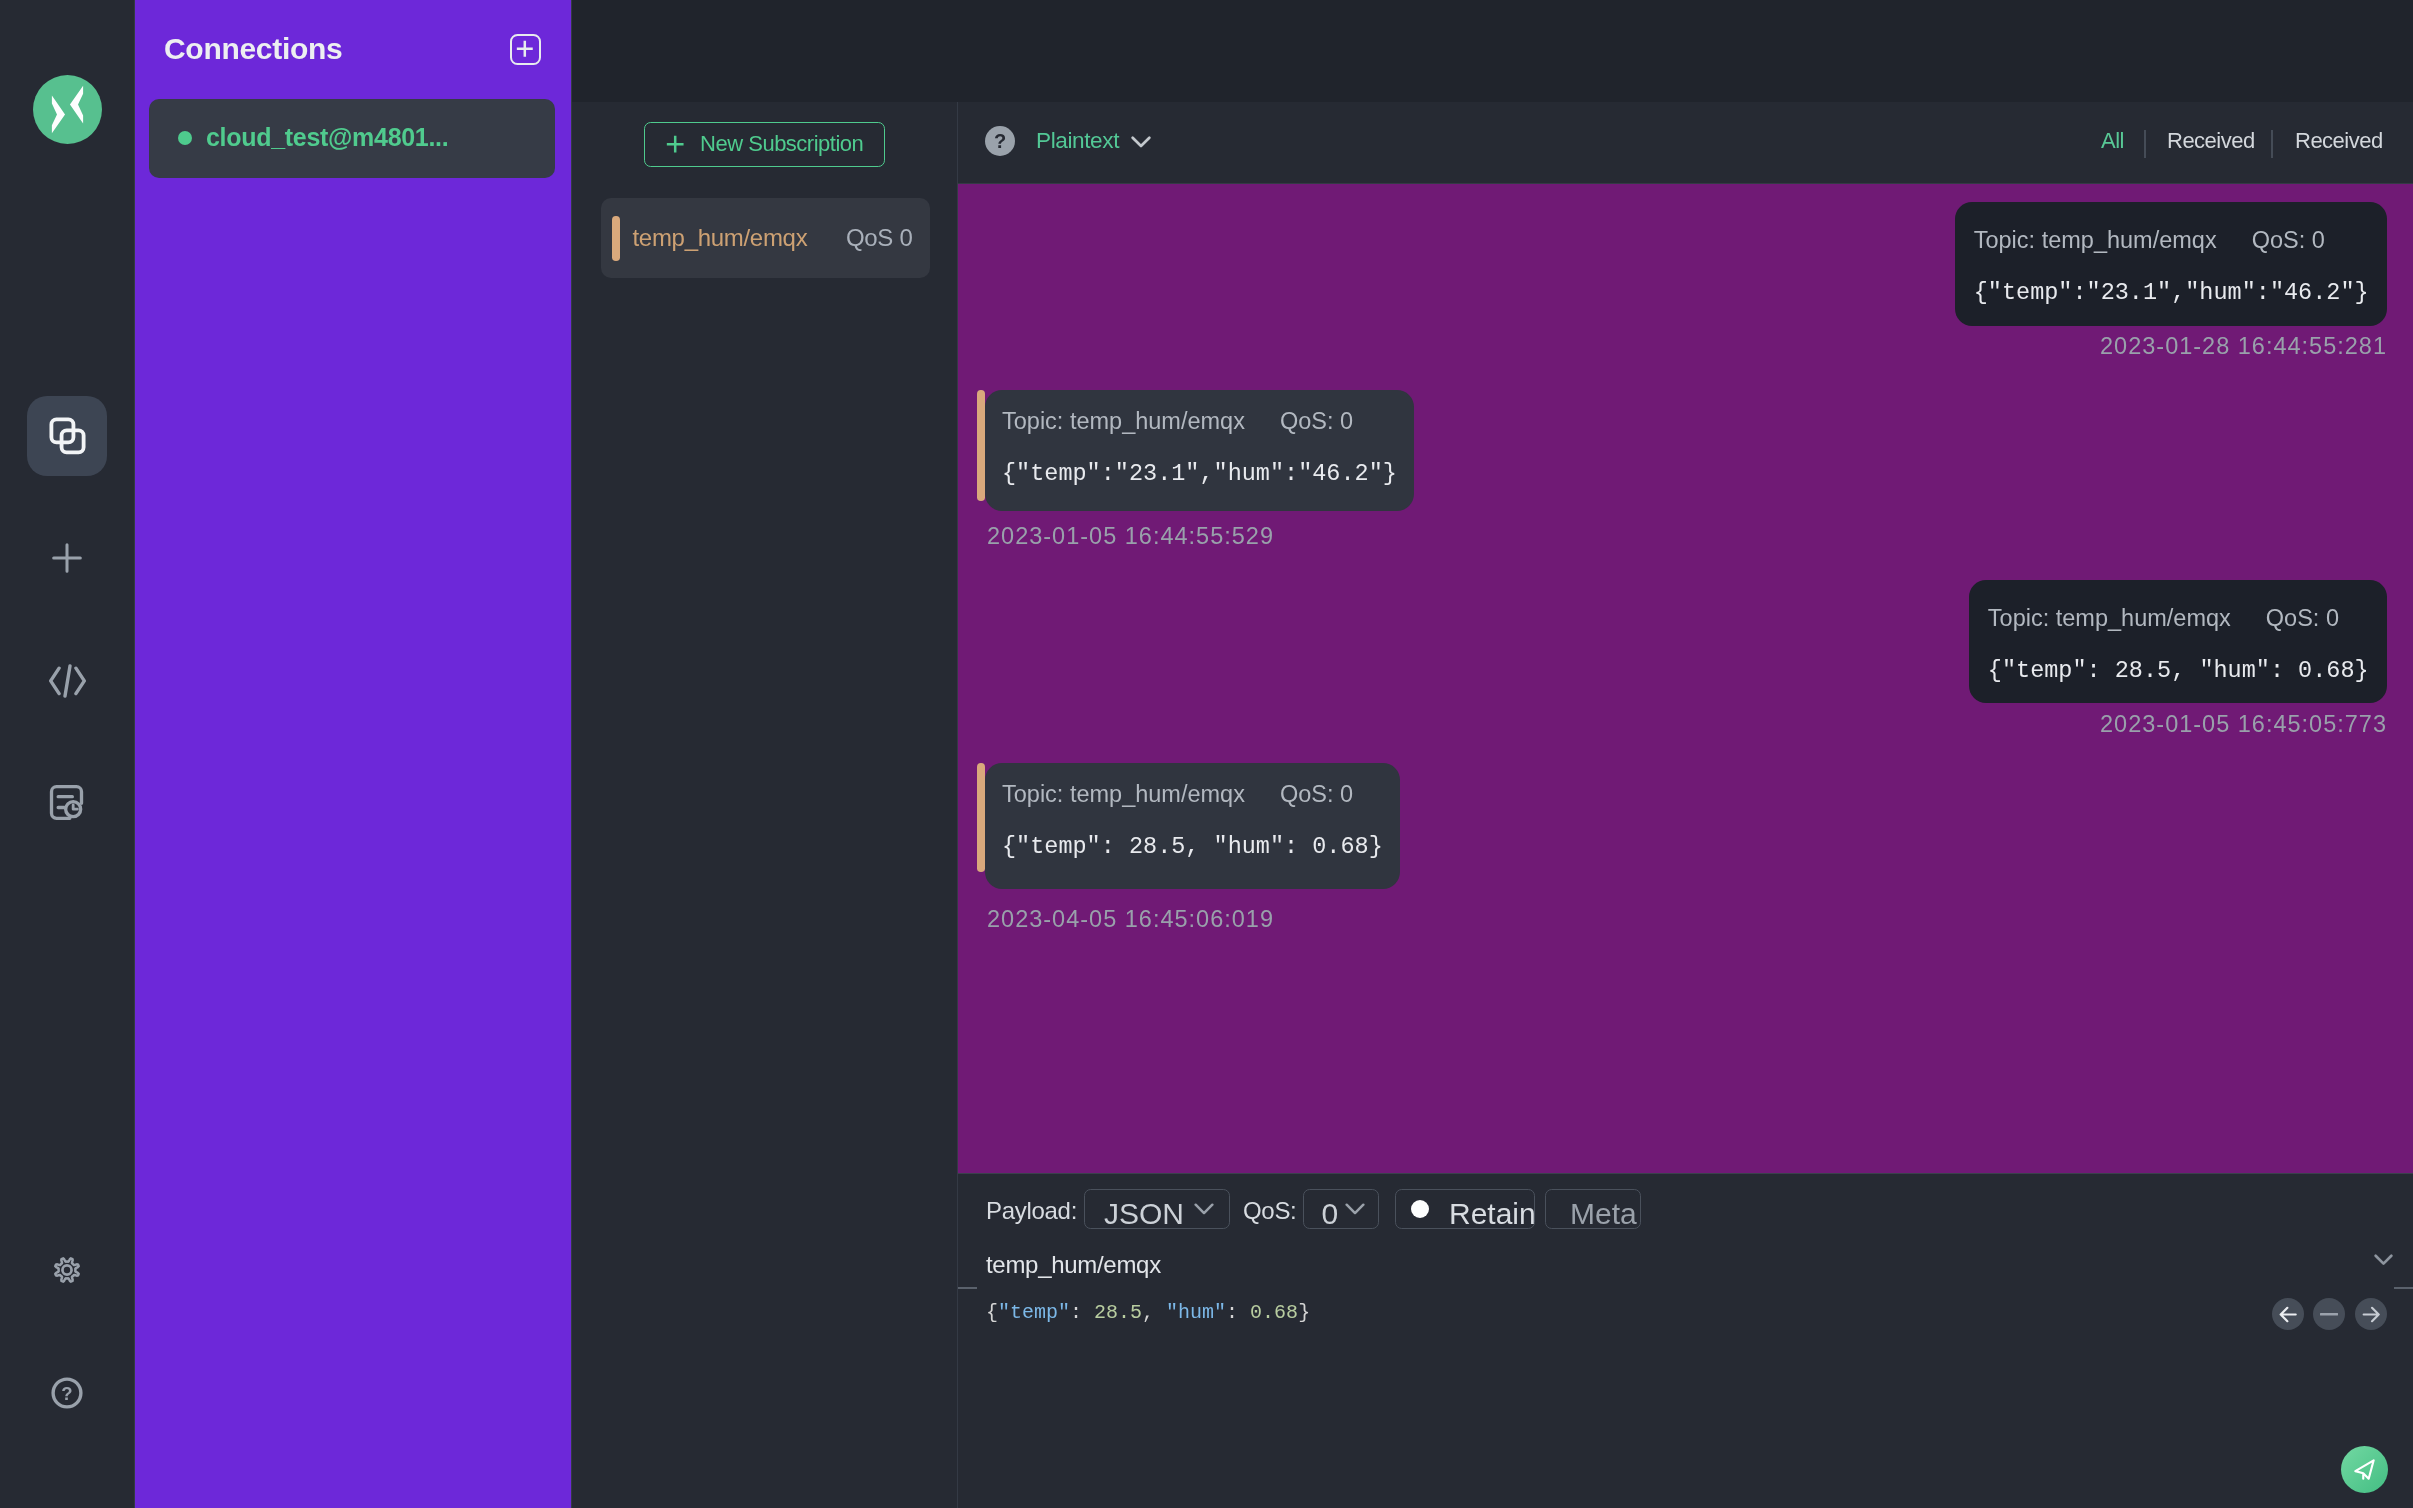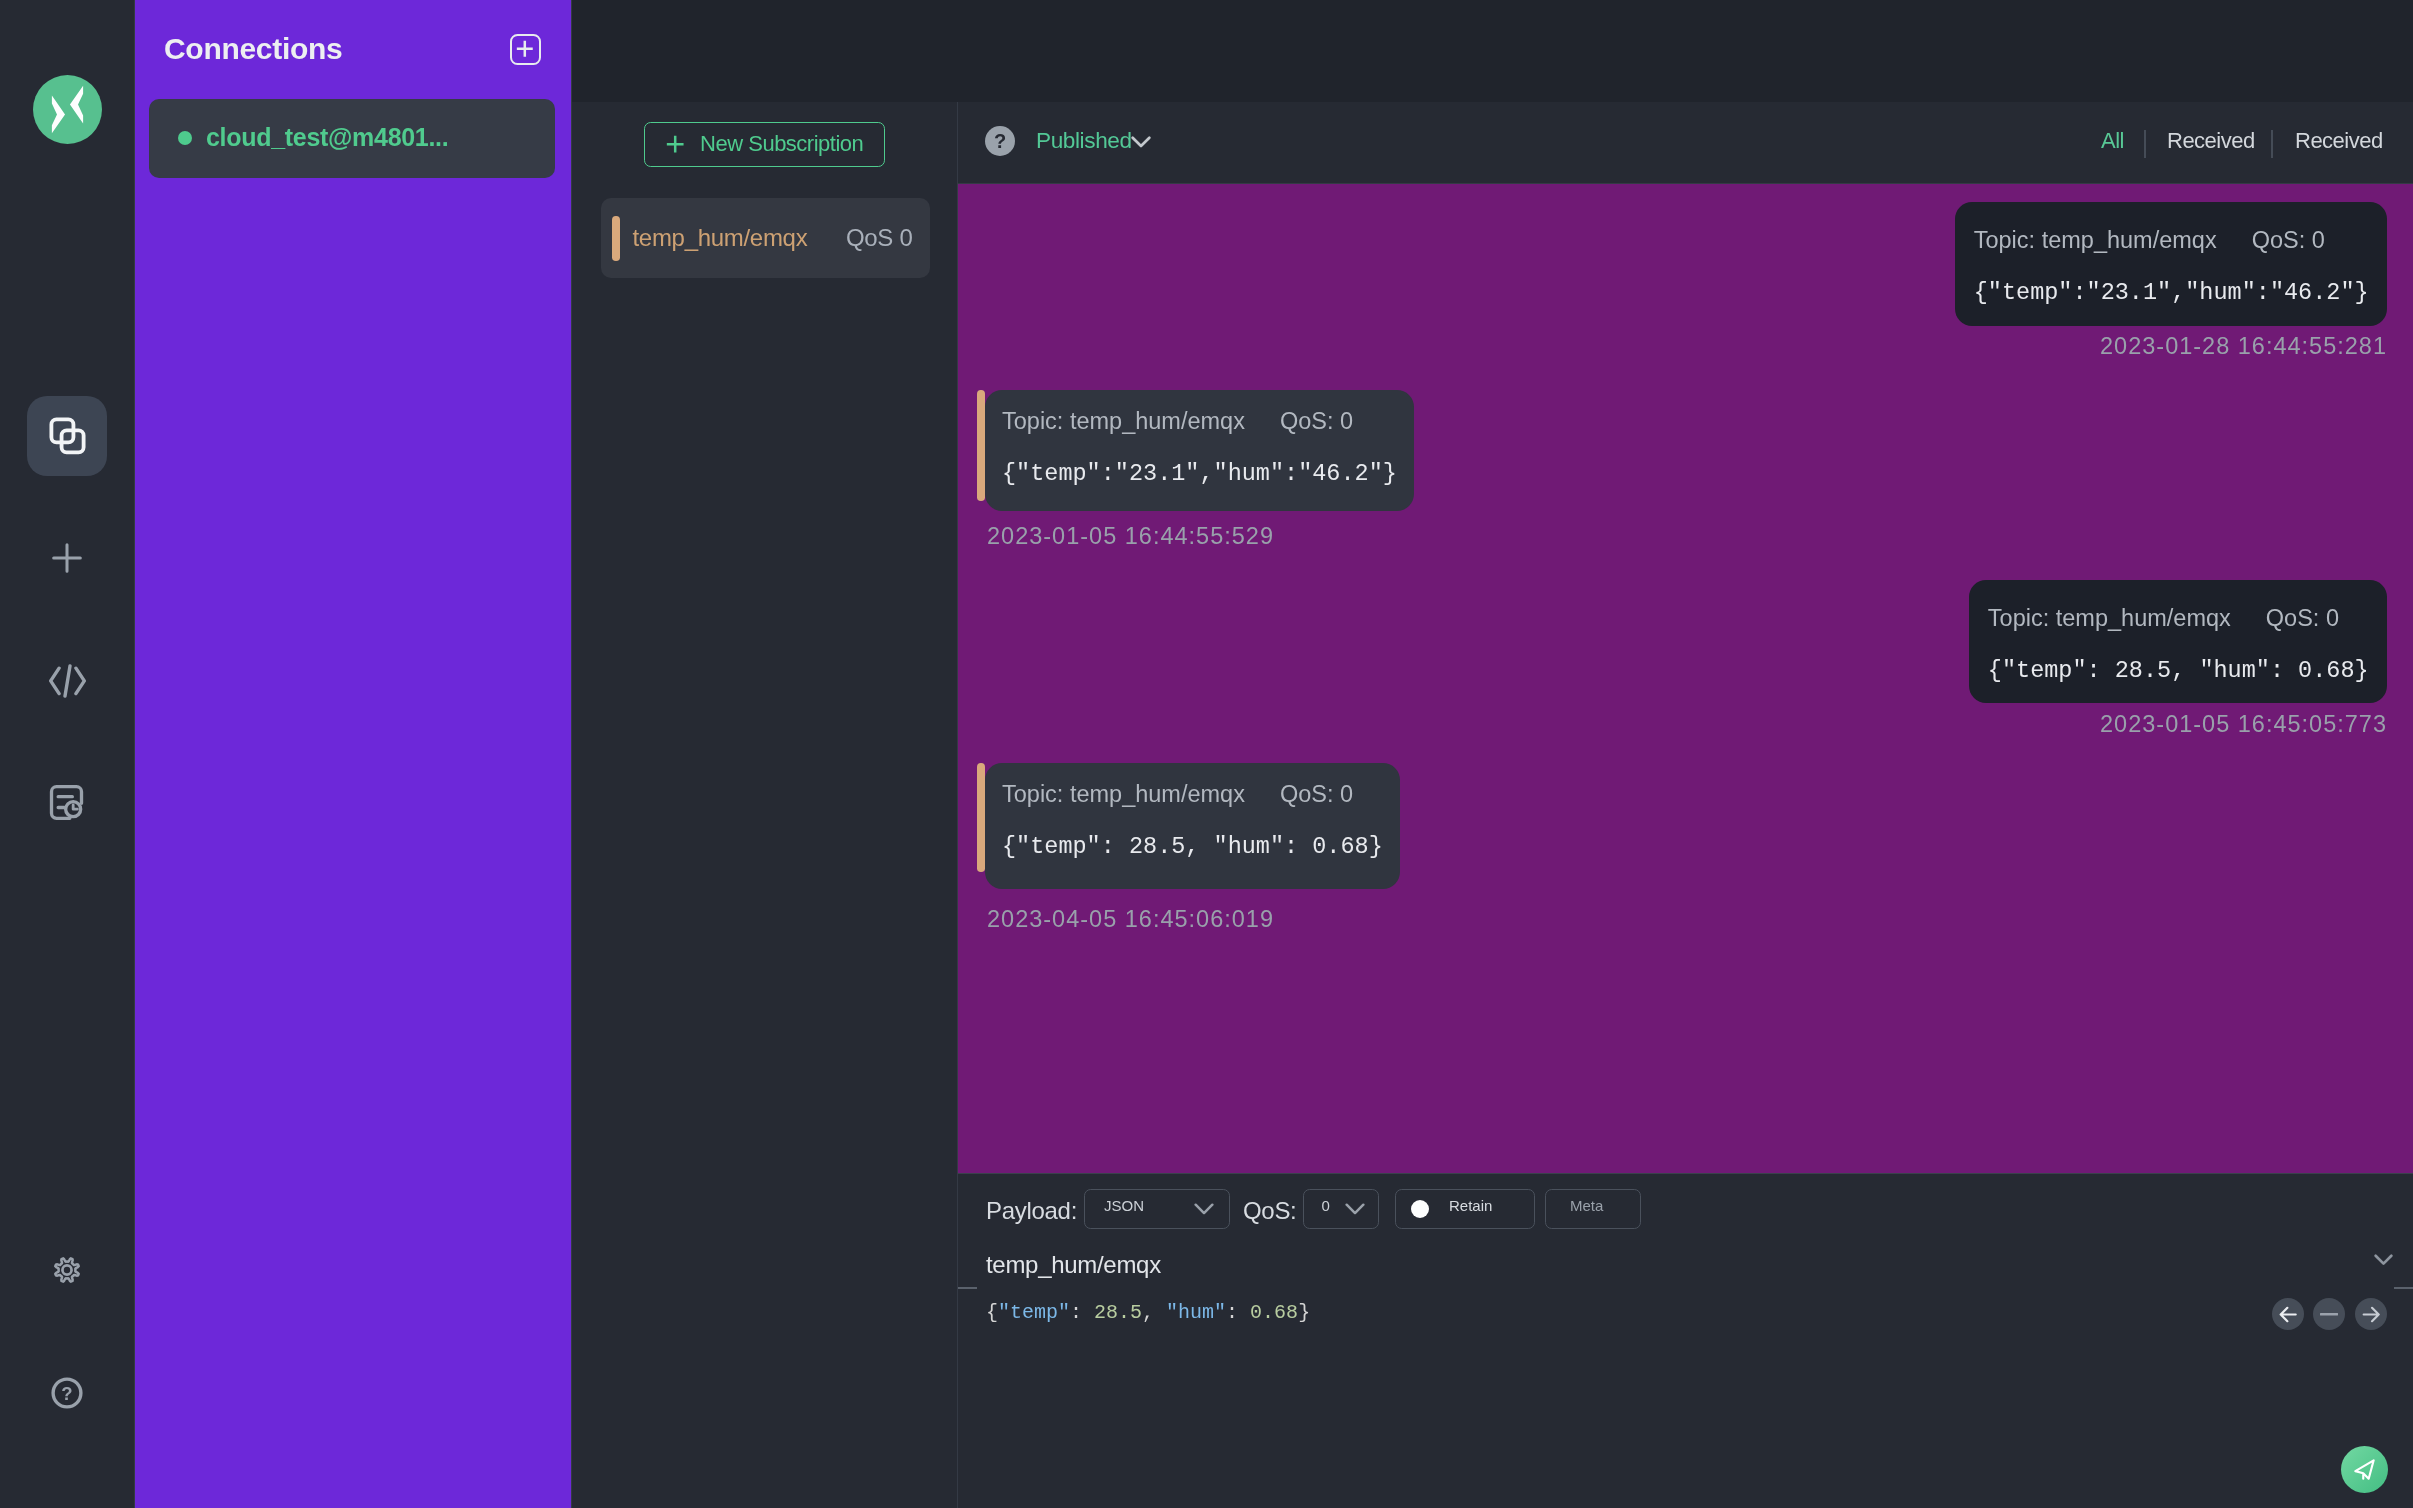--- a/index.html
+++ b/index.html
@@ -47,21 +47,21 @@
   .bubble .meta { color:#b2b8c0; }
   .bubble .meta .qos { margin-left:35px; }
   .bubble .payload { margin-top:25px; font-family:"Liberation Mono", monospace; color:#e8eaee; letter-spacing:0; white-space:nowrap; }
   .pub { background:#1c2029; }
   .rec { background:#30353f; }
   .ts { position:absolute; font-size:23.5px; letter-spacing:1px; color:#99a1ab; }
   .recbar { position:absolute; width:7.5px; border-radius:3.8px; background:#d9a97c; }
 
   
   #pubPanel { left:958px; top:1173px; width:1456px; height:335px; background:#262a33; border-top:0.8px solid #3a414c; }
-  .selbox { position:absolute; border:1.7px solid #4a515c; border-radius:6.7px; height:40px; top:15px; font-size:15px; color:#ccd1d7; }
+  .selbox { position:absolute; border:1.7px solid #4a515c; border-radius:6.7px; height:40px; top:15px; font-size:30px; color:#ccd1d7; }
   #pubLabel { left:28px; top:22.6px; font-size:24px; letter-spacing:-0.3px; color:#d8dce1; }
   #qosLabel { left:285px; top:22.6px; font-size:24px; letter-spacing:-0.3px; color:#d8dce1; }
   #topicInput { left:28px; top:77px; font-size:24px; letter-spacing:-0.3px; color:#e2e5e9; }
   #payloadLine { left:28px; top:127px; font-size:20px; font-family:"Liberation Mono", monospace; color:#d4d4d4; }
   .k { color:#7cb8e8; } .n { color:#b8cda0; }
 </style>
 </head>
 <body>
 <div id="stage">
   <div id="rail" class="abs">
@@ -114,21 +114,21 @@
           <path d="M11 1 V21 M1 11 H21" stroke="#4fcb8e" stroke-width="3" fill="none"></path>
         </svg>New Subscription</div>
     <div id="subItem" class="abs">
       <div id="subBar" class="abs"></div>
       <div id="subTopic" class="abs">temp_hum/emqx</div>
       <div id="subQos" class="abs">QoS 0</div>
     </div>
   </div>
   <div id="msgToolbar" class="abs">
     <div id="qmark" class="abs">?</div>
-    <div id="plaintext" class="abs">Published</div>
+    <div id="plaintext" class="abs">Plaintext</div>
     <svg class="abs" style="left:173px; top:34px;" width="20" height="12.6" viewBox="0 0 24 15">
       <path d="M2 2 L12 12 L22 2" fill="none" stroke="#c3c8cd" stroke-width="3.2" stroke-linecap="round" stroke-linejoin="round"></path>
     </svg>
     <div id="tabAll" class="abs tab" style="left:1143px;">All</div>
     <div class="abs tabSep" style="left:1186px;"></div>
     <div id="tabRec" class="abs tab" style="left:1209px;">Received</div>
     <div class="abs tabSep" style="left:1313px;"></div>
     <div id="tabPub" class="abs tab" style="left:1337px;">Received</div>
   </div>
   <div id="msgArea" class="abs">

